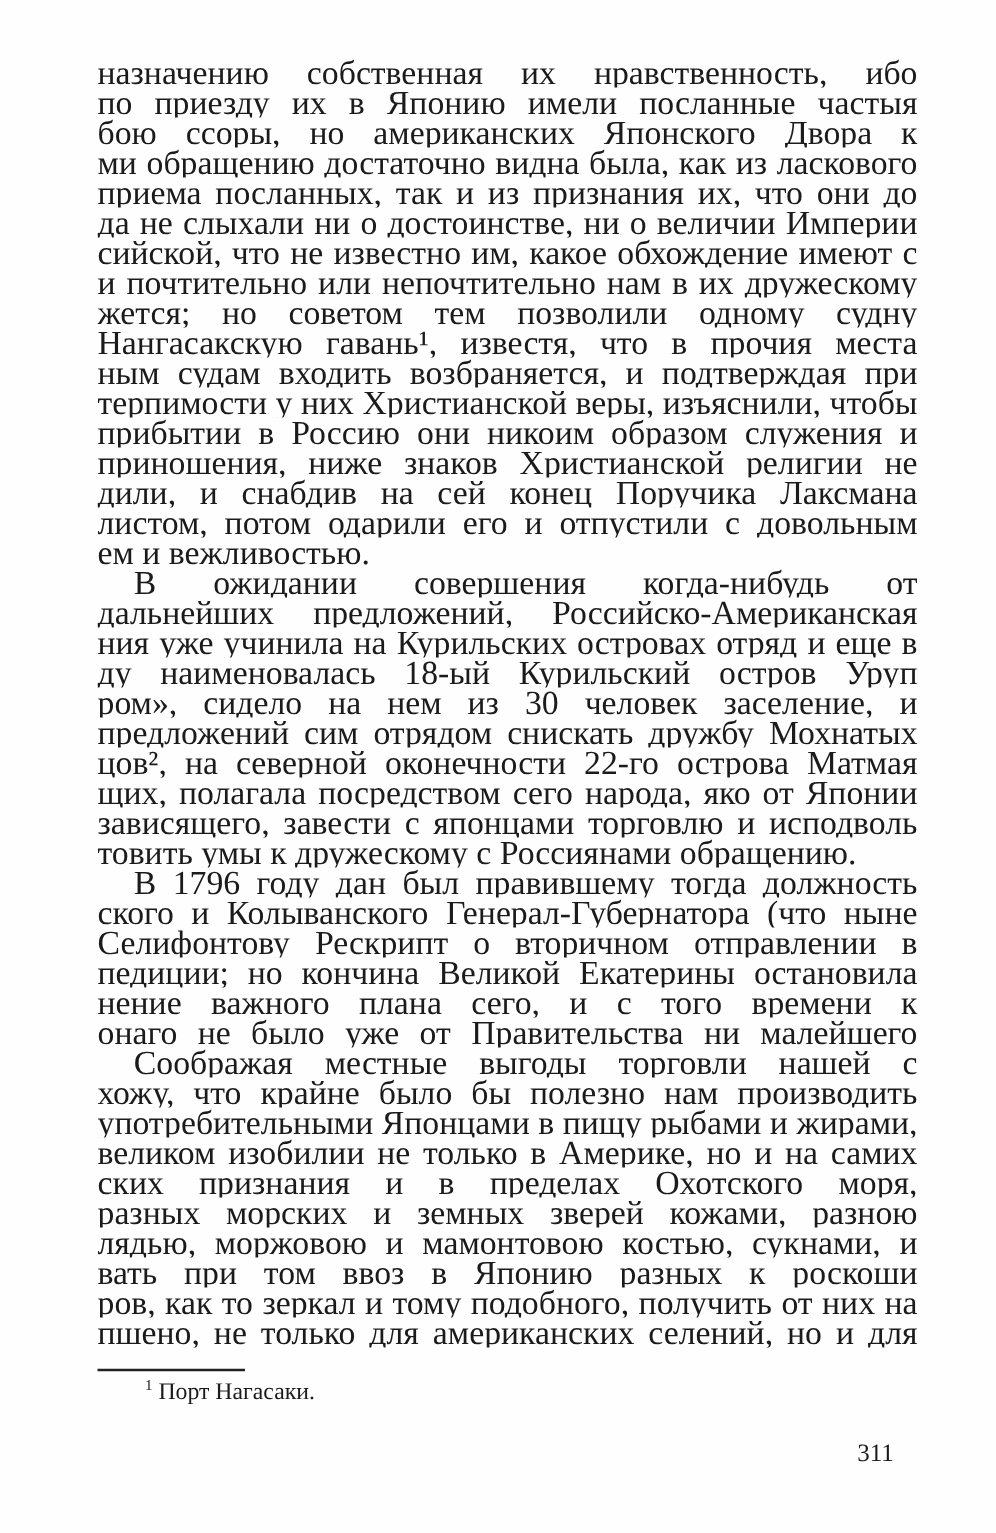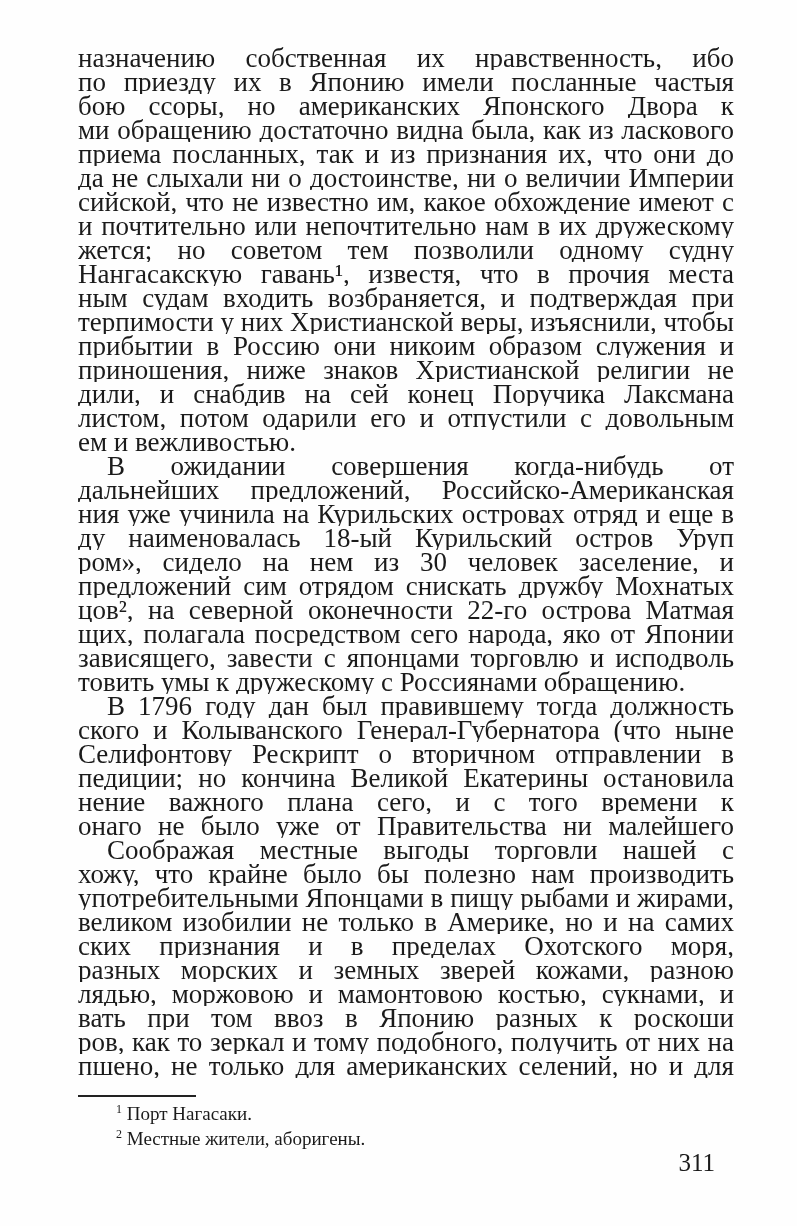--- a/index.html
+++ b/index.html
@@ -60,21 +60,21 @@
     text-align: left;
   }
   .footnote sup {
     font-size: 12px;
     line-height: 0;
   }
   .page-number {
     position: absolute;
     top: 1150px;
     right: 82px;
-    font-size: 25px;
+    font-size: 20px;
     line-height: 26px;
     text-align: center;
   }
 </style>
 </head>
 <body>
 
 <div class="page">
   <div class="text-block">
       <div class="paragraph">
@@ -125,16 +125,15 @@
         <div class="line">разных морских и земных зверей кожами, разною местною рух-</div>
         <div class="line">лядью, моржовою и мамонтовою костью, сукнами, и испыты-</div>
         <div class="line">вать при том ввоз в Японию разных к роскоши служащих това-</div>
         <div class="line">ров, как то зеркал и тому подобного, получить от них на обмен</div>
         <div class="line">пшено, не только для американских селений, но и для всего се-</div>
       </div>
     </div>
   <div class="footnote-sep"></div>
   <div class="footnotes">
       <div class="footnote"><sup>1</sup><span> Порт Нагасаки.</span></div>
-      <div class="footnote"><sup>2</sup><span> Местные жители, аборигены.</span></div>
     </div>
   <div class="page-number">311</div>
 </div>
 
 </body></html>

